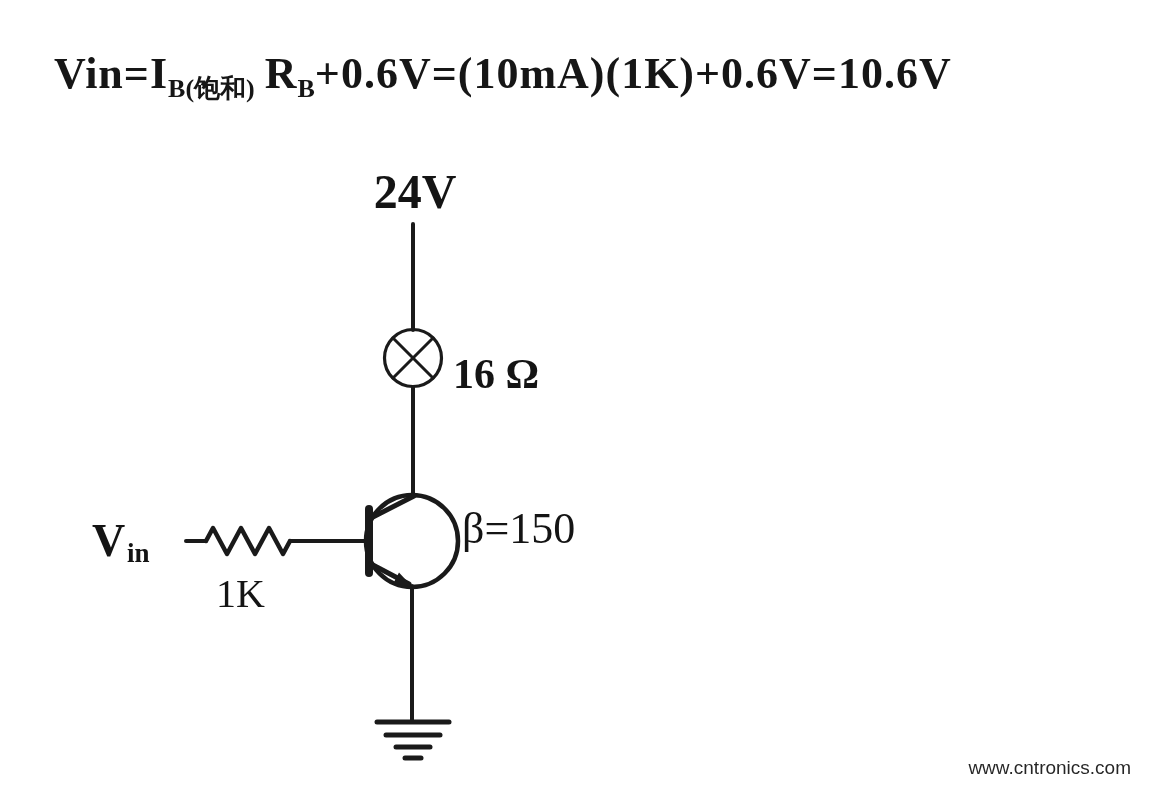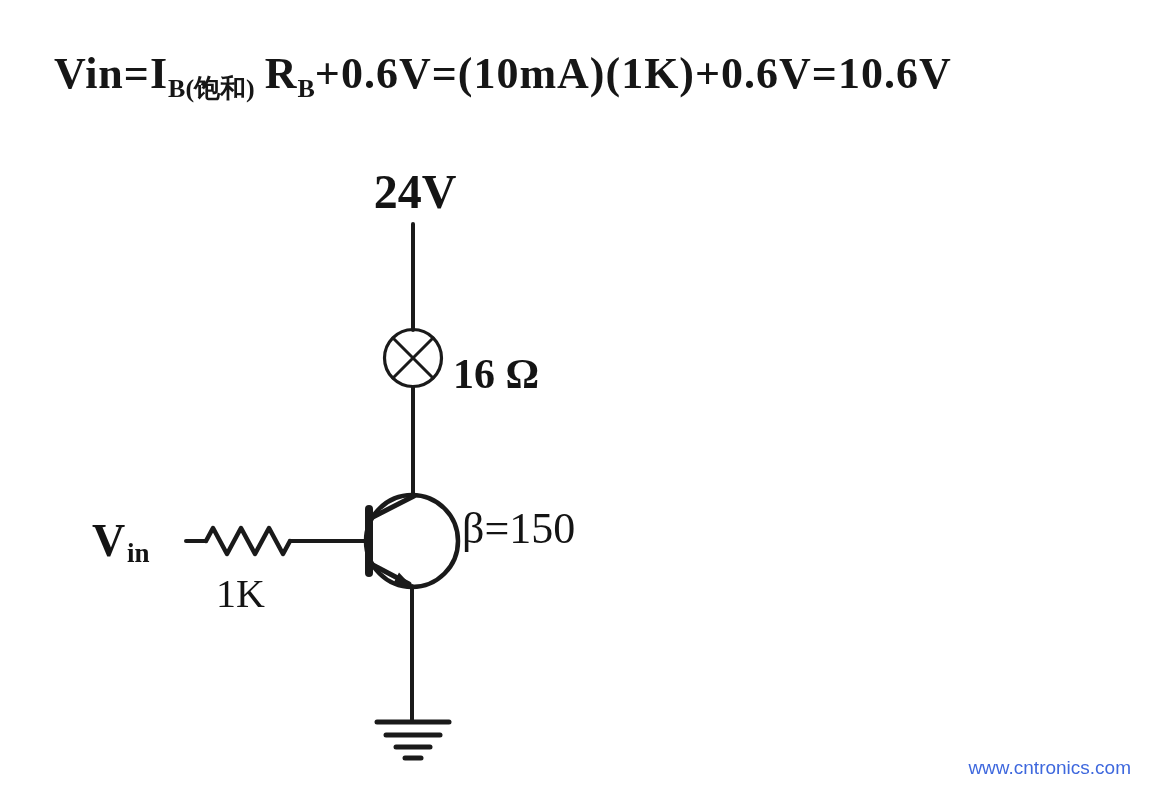--- a/index.html
+++ b/index.html
@@ -93,15 +93,15 @@
     <text x="216" y="607" font-size="40">1K</text>
 
     <line x1="412" y1="586" x2="412" y2="722" stroke="#1a1a1a" stroke-width="4"></line>
 
     <line x1="377" y1="722" x2="449" y2="722" stroke="#1a1a1a" stroke-width="5"></line>
     <line x1="386" y1="735" x2="440" y2="735" stroke="#1a1a1a" stroke-width="5"></line>
     <line x1="396" y1="747" x2="430" y2="747" stroke="#1a1a1a" stroke-width="5"></line>
     <line x1="405" y1="758" x2="421" y2="758" stroke="#1a1a1a" stroke-width="5"></line>
   </svg>
 
-  <div class="watermark" style="color: #1d4ed8;">www.cntronics.com</div>
+  <div class="watermark" style="color: #000000;">www.cntronics.com</div>
 
 </div>
 
 </body></html>

